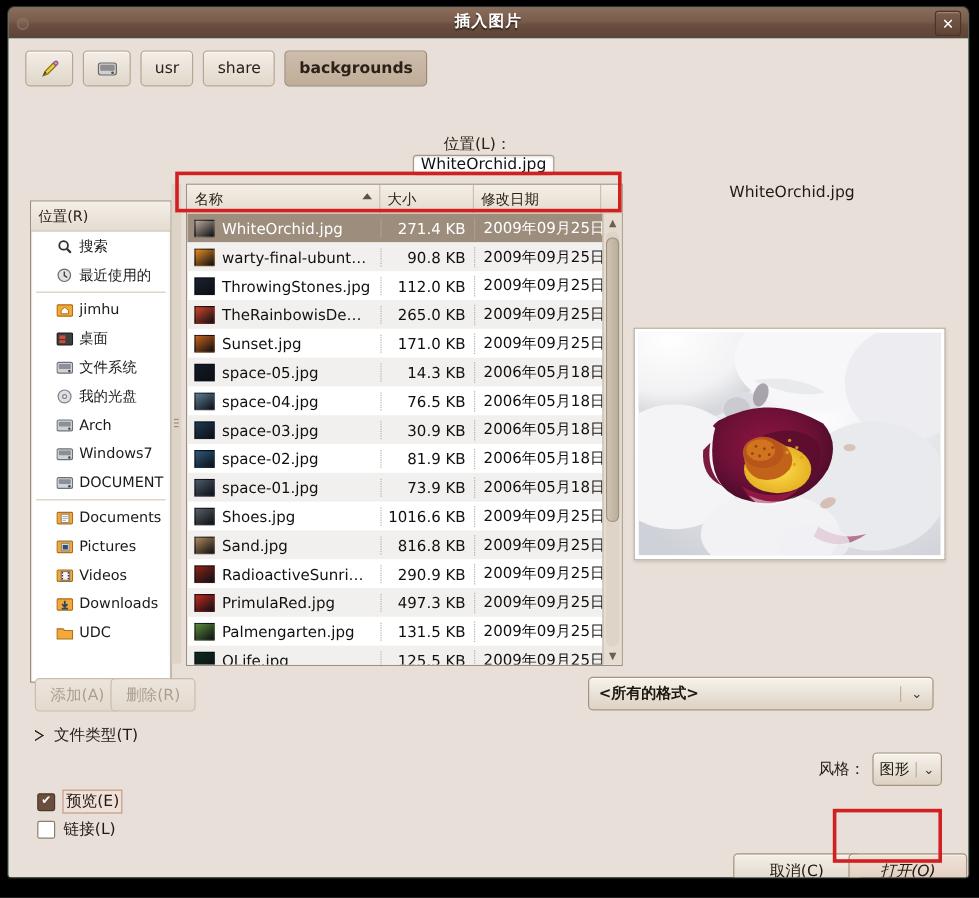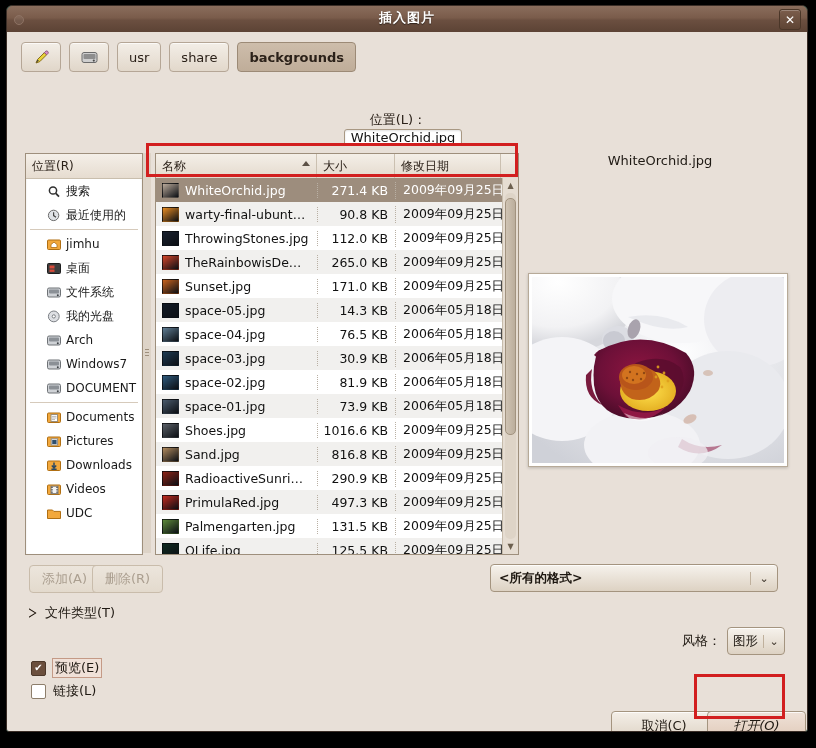--- a/index.html
+++ b/index.html
@@ -42,21 +42,21 @@
          border-color:#9c8a76;box-shadow:none;}
 
   
   #locrow{position:absolute;left:14px;top:79px;right:22px;height:26px;display:flex;align-items:center;flex-direction:column;}
   #loclabel{font-size:13px;color:#2b2119;margin-right:10px;white-space:nowrap;}
   #locinput{flex:1;height:24px;border:1px solid #a89883;border-radius:3px;background:#fff;
             box-shadow:0 1px 2px rgba(0,0,0,.12) inset;
             display:flex;align-items:center;padding:0 6px;font-size:13px;color:#111;cursor:text;}
 
   
-  #places{position:absolute;left:18px;top:121px;width:116px;height:400px;
+  #places{position:absolute;left:18px;top:135px;width:116px;height:400px;
           background:#fff;border:1px solid #9e8f7c;box-shadow:0 1px 2px rgba(0,0,0,.12) inset;
           overflow:hidden;}
   #places .phdr{height:24px;border-bottom:1px solid #c9bead;
           background:linear-gradient(to bottom,#f4efe8,#e6dcd0);
           display:flex;align-items:center;padding-left:6px;font-size:12px;color:#2b2119;}
   .place{height:24px;display:flex;align-items:center;gap:5px;padding-left:21px;
          font-size:12px;color:#1a1a1a;cursor:pointer;white-space:nowrap;overflow:hidden;}
   .sep{height:1px;background:#d6cabb;margin:2px 4px;}
 
   
@@ -302,41 +302,41 @@
                 <rect x="4.2" y="3.8" width="6.4" height="6.2" fill="#f7f7f7" stroke="#8e8e8e"></rect>
                 <rect x="5.2" y="5" width="4.4" height="4" fill="#2f4f6e"></rect>
               </svg>
             </span>
             <span>Pictures</span>
           </div>
           <div class="place">
             <span style="display:flex;width:14px">
               <svg width="14" height="13" viewBox="0 0 14 13">
                 <rect x="0.5" y="2" width="13" height="9.5" rx="1" fill="#f2a83c" stroke="#b06f13"></rect>
-                <path d="M7 3.6 v4.2 M4.8 6.4 L7 8.8 9.2 6.4 M4.4 10.2 h5.2" fill="none" stroke="#2c4a63" stroke-width="1.5"></path>
-              </svg>
-            </span>
-            <span>Downloads</span>
-          </div>
-          <div class="place">
-            <span style="display:flex;width:14px">
-              <svg width="14" height="13" viewBox="0 0 14 13">
-                <rect x="0.5" y="2" width="13" height="9.5" rx="1" fill="#f2a83c" stroke="#b06f13"></rect>
                 <rect x="4" y="3.2" width="7" height="7.4" fill="#f3f3f3" stroke="#7d7d7d"></rect>
                 <g fill="#2f2f2f">
                   <rect x="4.4" y="3.8" width="1.2" height="1.2"></rect>
                   <rect x="4.4" y="6.2" width="1.2" height="1.2"></rect>
                   <rect x="4.4" y="8.6" width="1.2" height="1.2"></rect>
                   <rect x="9.4" y="3.8" width="1.2" height="1.2"></rect>
                   <rect x="9.4" y="6.2" width="1.2" height="1.2"></rect>
                   <rect x="9.4" y="8.6" width="1.2" height="1.2"></rect>
                 </g>
               </svg>
             </span>
             <span>Videos</span>
+          </div>
+          <div class="place">
+            <span style="display:flex;width:14px">
+              <svg width="14" height="13" viewBox="0 0 14 13">
+                <rect x="0.5" y="2" width="13" height="9.5" rx="1" fill="#f2a83c" stroke="#b06f13"></rect>
+                <path d="M7 3.6 v4.2 M4.8 6.4 L7 8.8 9.2 6.4 M4.4 10.2 h5.2" fill="none" stroke="#2c4a63" stroke-width="1.5"></path>
+              </svg>
+            </span>
+            <span>Downloads</span>
           </div>
           <div class="place">
             <span style="display:flex;width:14px">
               <svg width="14" height="13" viewBox="0 0 14 13">
                 <path d="M0.5 3 h5 l1.3 1.4 h6.7 v7.1 h-13z" fill="#f2a83c" stroke="#b06f13"></path>
               </svg>
             </span>
             <span>UDC</span>
           </div>
         </div>

